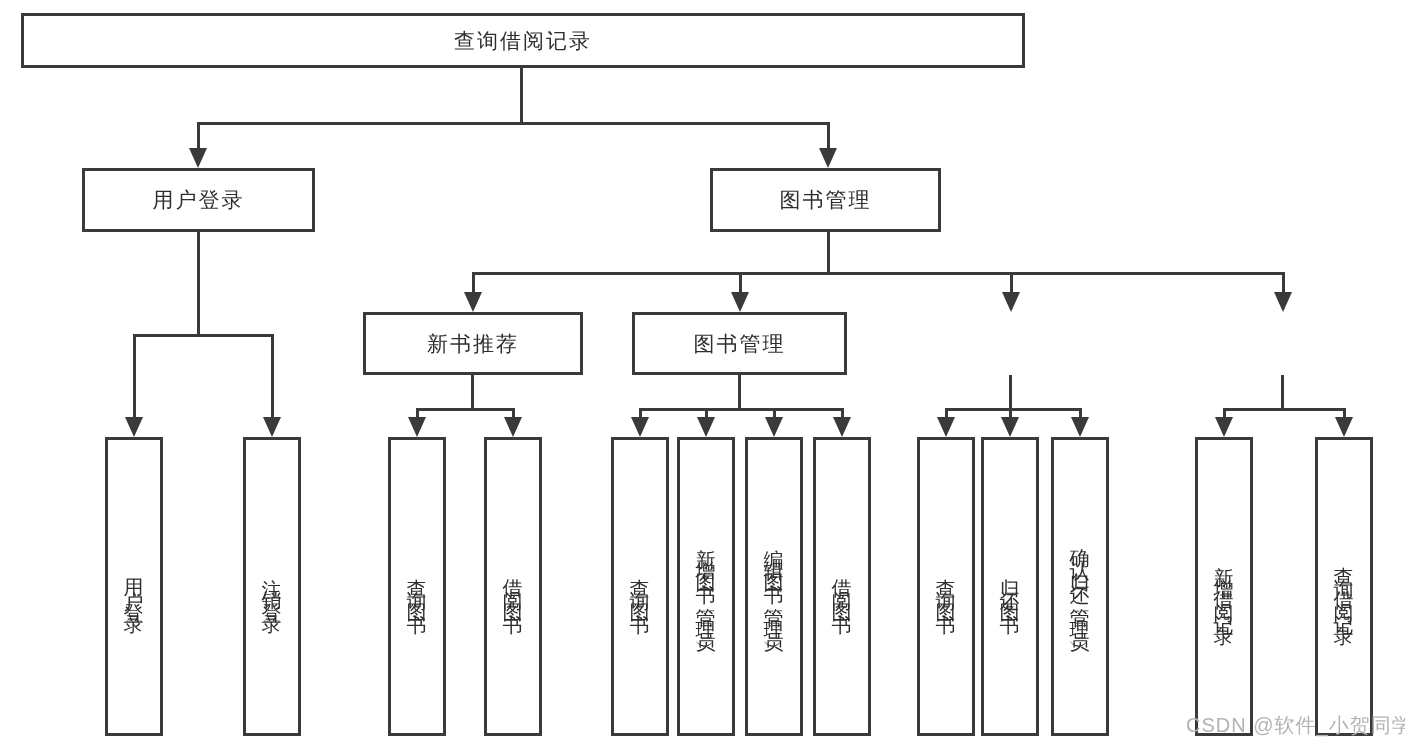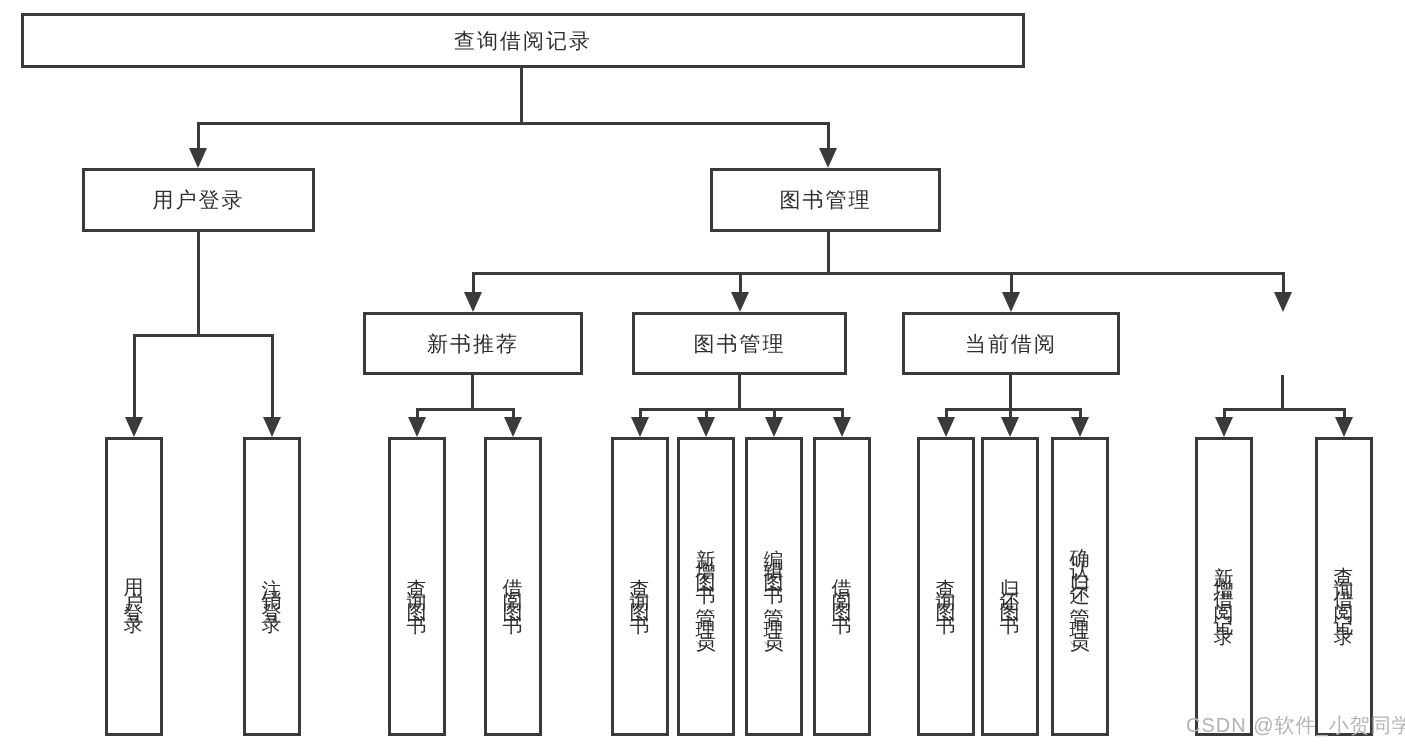--- a/index.html
+++ b/index.html
@@ -72,23 +72,20 @@
   <div class="arrow" style="left:464px;top:292px;"></div>
   <div class="arrow" style="left:731px;top:292px;"></div>
   <div class="arrow" style="left:1002px;top:292px;"></div>
   <div class="arrow" style="left:1274px;top:292px;"></div>
 
   <div class="box" style="left:363px;top:312px;width:220px;height:63px;">
     <span>新书推荐</span>
   </div>
   <div class="box" style="left:632px;top:312px;width:215px;height:63px;">
     <span>图书管理</span>
-  </div>
-  <div class="box" style="left:902px;top:312px;width:218px;height:63px;">
-    <span>当前借阅</span>
   </div>
 
   <div class="vline" style="left:471px;top:375px;height:33px;"></div>
   <div class="hline" style="left:416px;top:408px;width:99px;"></div>
   <div class="vline" style="left:416px;top:408px;height:11px;"></div>
   <div class="vline" style="left:512px;top:408px;height:11px;"></div>
   <div class="arrow" style="left:408px;top:417px;"></div>
   <div class="arrow" style="left:504px;top:417px;"></div>
 
   <div class="vline" style="left:738px;top:375px;height:33px;"></div>

